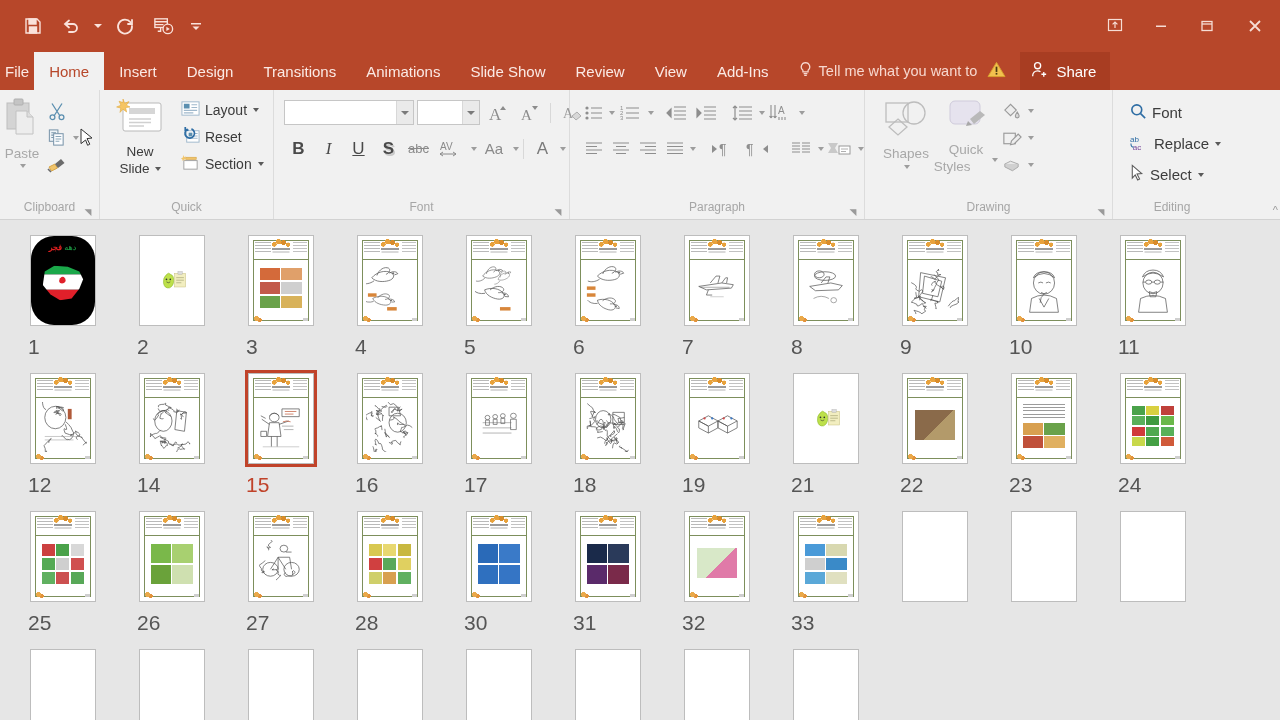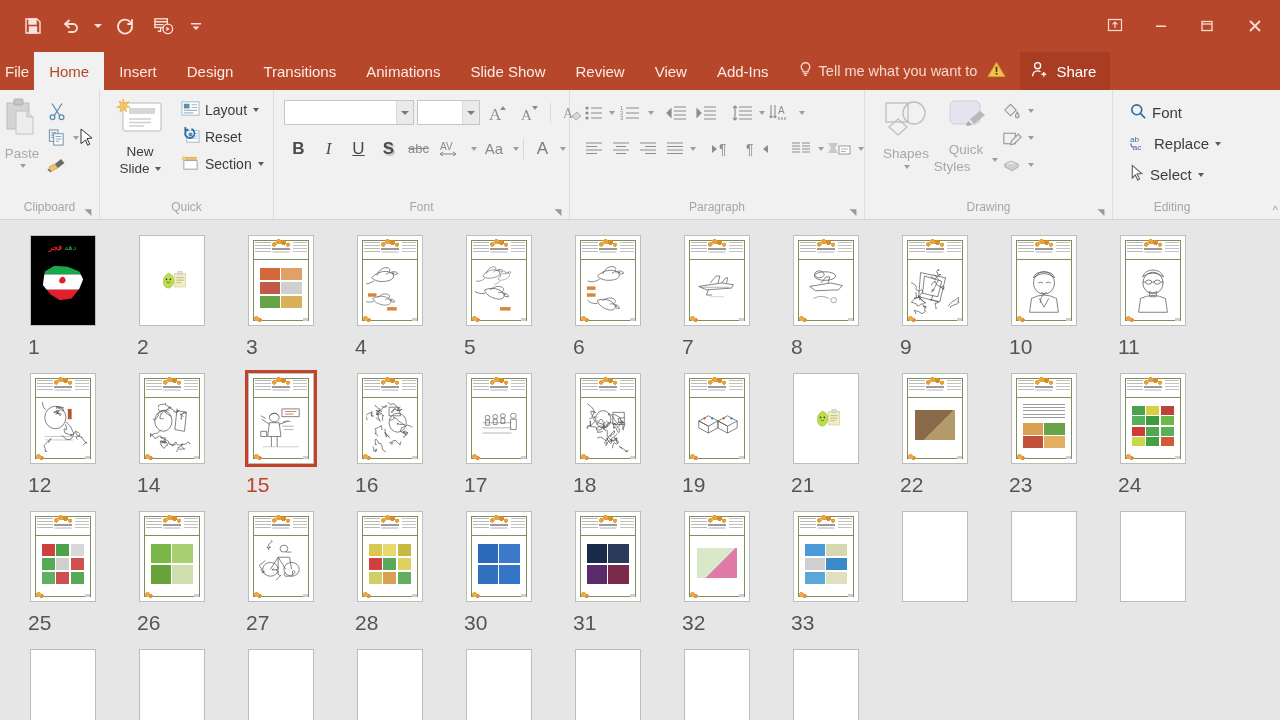--- a/index.html
+++ b/index.html
@@ -233,21 +233,21 @@
 
   
   .collage { position:absolute; display:grid; gap:1.5px; }
   .ph { background:#9ab; }
 
   
   .tlines { position:absolute; left:0; right:0;
      background: repeating-linear-gradient(to bottom, #9b9b9b 0 1px, transparent 1px 3.2px); }
 
   
-  .s1 { position:absolute; inset:0; background:#000; }
+  .s1 { position:absolute; inset:0; background:#000;border-radius:23px; }
   .s1-title { position:absolute; top:7px; left:0; right:0; text-align:center;
      font-size:8px; color:#1fa84a; letter-spacing:0px; direction:rtl; }
   .s1-title b { color:#e02020; }
   .s1-map { position:absolute; left:8px; right:8px; top:24px; height:46px; }
 
   
   .pear { position:absolute; left:50%; top:50%; transform:translate(-50%,-50%); width:34px; height:22px; }
 </style>
 </head>
 <body>

